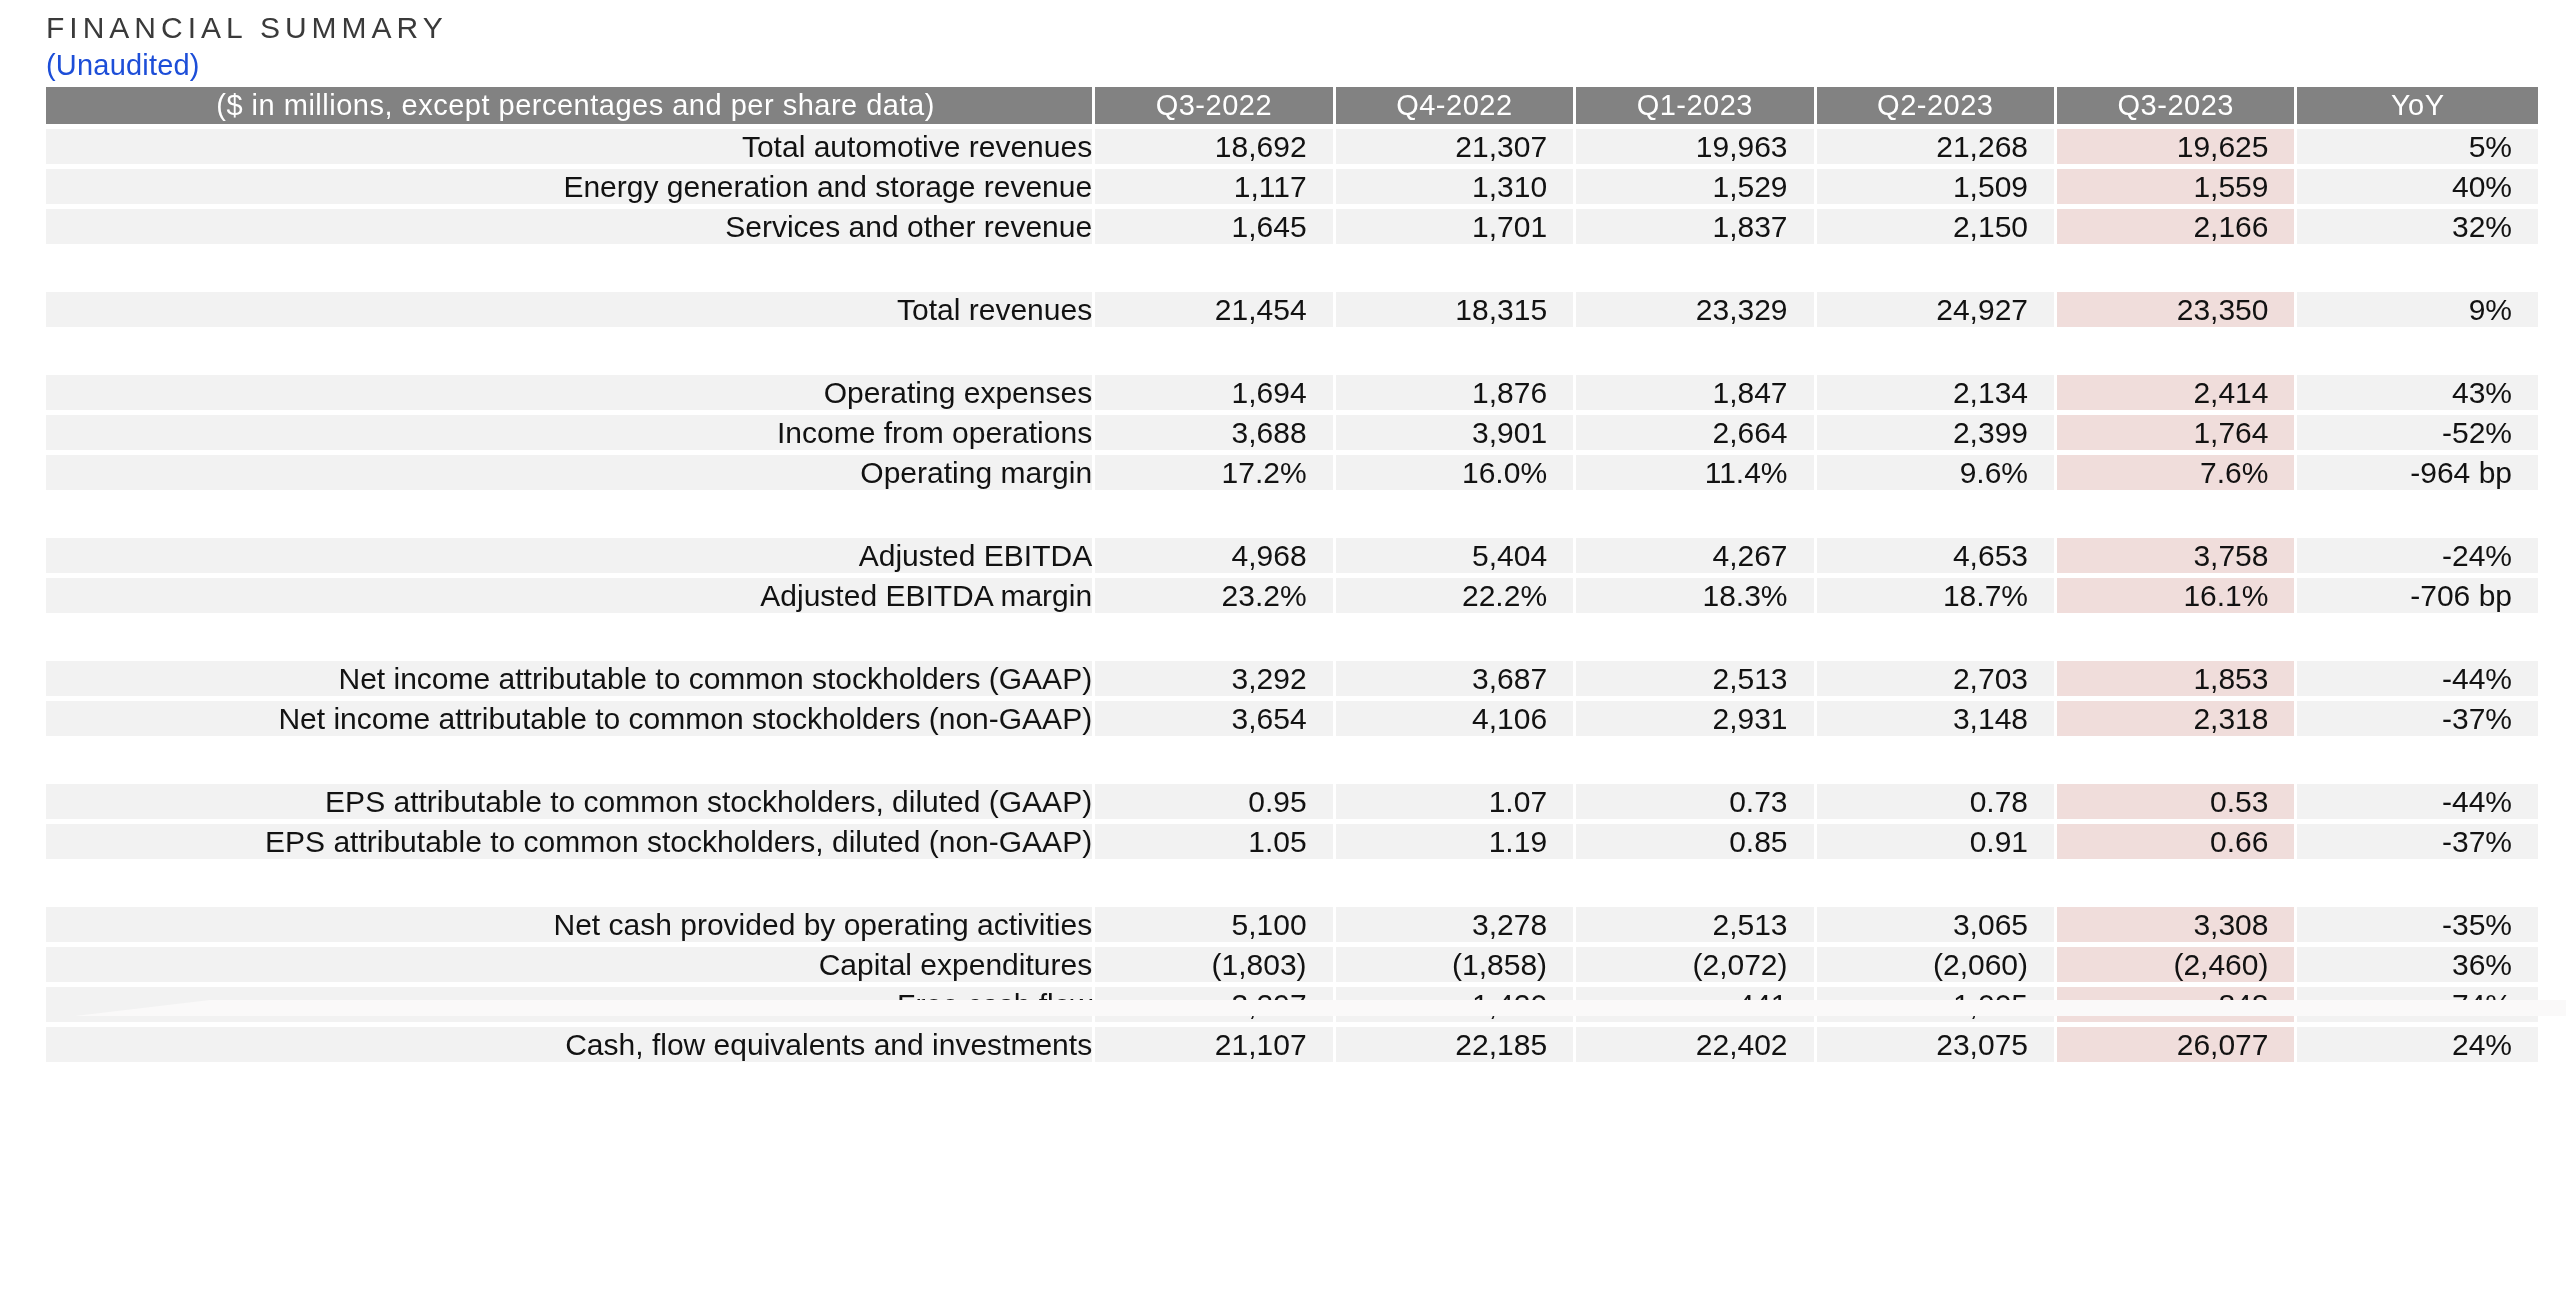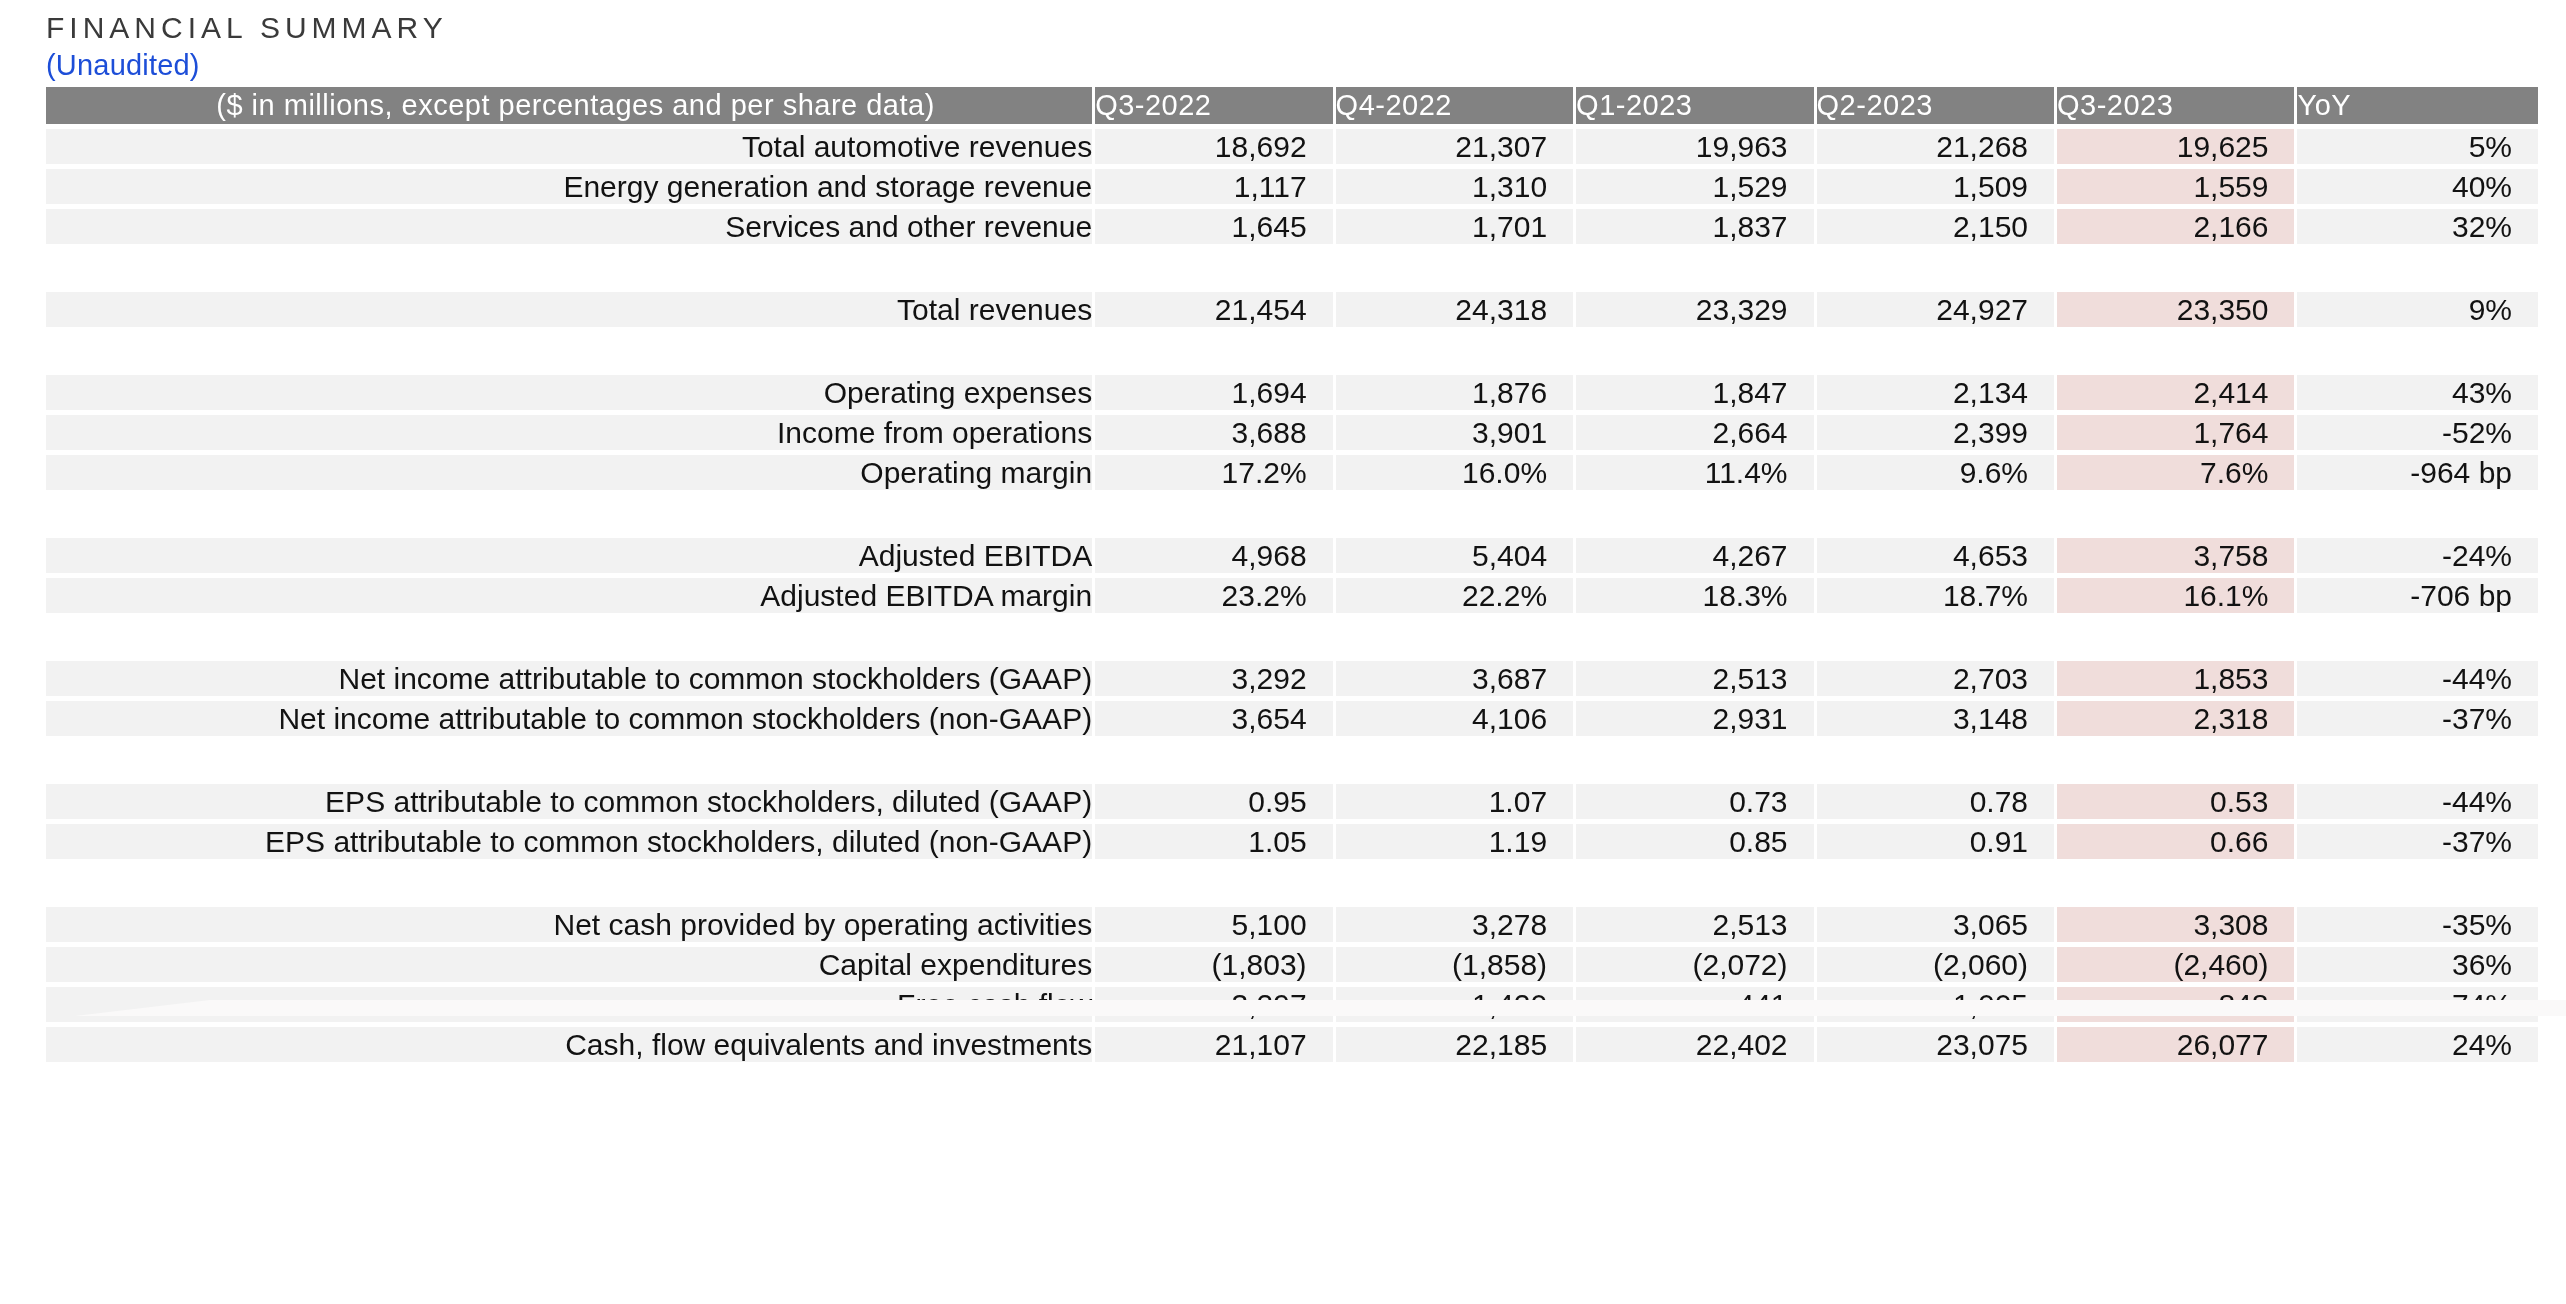--- a/index.html
+++ b/index.html
@@ -29,21 +29,21 @@
   }
   table{
     border-collapse:separate;border-spacing:0;
     table-layout:fixed;width:2492px;margin-top:5px;
   }
   col.c-label{width:42.1%;}
   col.c-num{width:9.65%;}
   th{
     background:var(--header-bg);color:var(--header-text);
     font-size:29px;font-weight:500;height:42px;
-    text-align:left;vertical-align:middle;
+    text-align:center;vertical-align:middle;
     border-bottom:5px solid #ffffff;border-right:3px solid #ffffff;
     letter-spacing:0.5px;
   }
   th.label{text-align:center;padding-left:13px;font-weight:400;}
   th:last-child{border-right:none;}
   td{
     background:var(--row-bg);
     font-size:30px;height:40px;vertical-align:middle;
     border-bottom:5px solid #ffffff;border-right:3px solid #ffffff;
     white-space:nowrap;
@@ -114,21 +114,21 @@
           <td class="num">2,150</td>
           <td class="num hl">2,166</td>
           <td class="num">32%</td>
         </tr>
         <tr class="spacer">
           <td colspan="7"></td>
         </tr>
         <tr>
           <td class="label">Total revenues</td>
           <td class="num">21,454</td>
-          <td class="num">24,318</td>
+          <td class="num">18,315</td>
           <td class="num">23,329</td>
           <td class="num">24,927</td>
           <td class="num hl">23,350</td>
           <td class="num">9%</td>
         </tr>
         <tr class="spacer">
           <td colspan="7"></td>
         </tr>
         <tr>
           <td class="label">Operating expenses</td>

